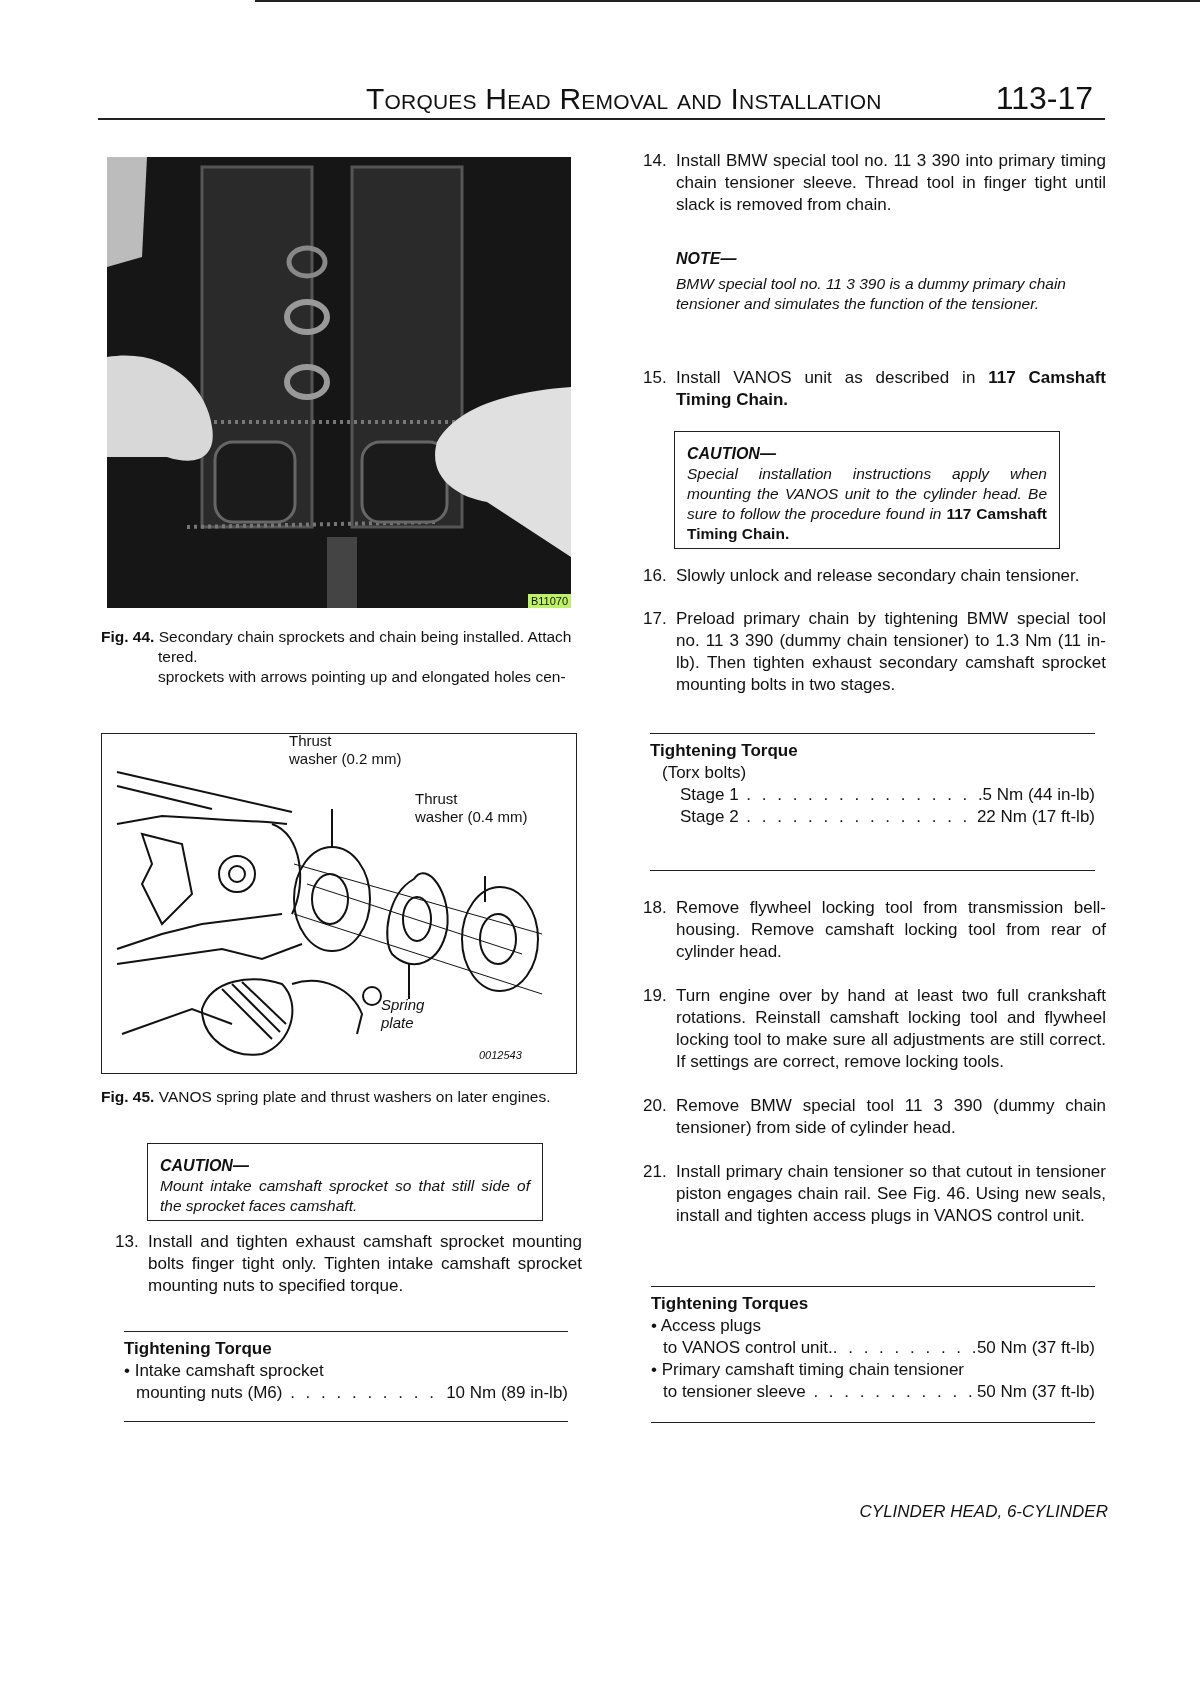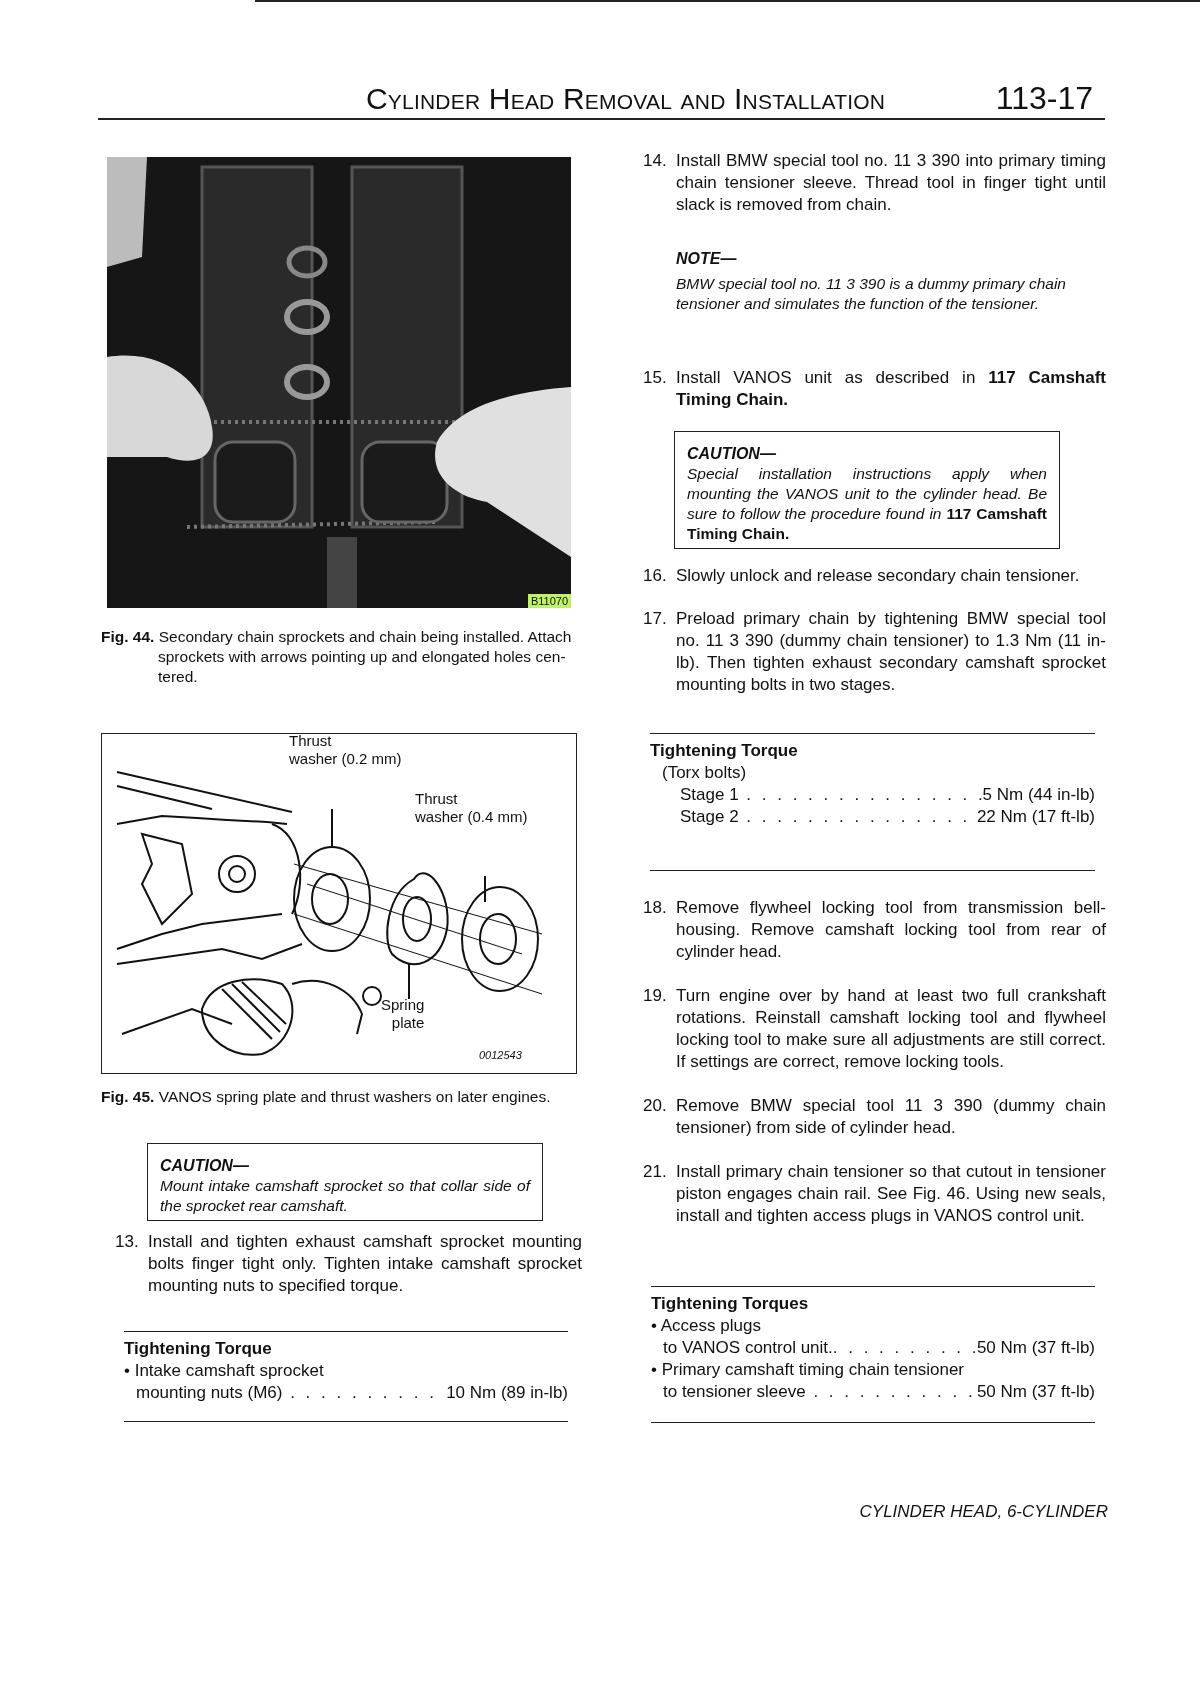--- a/index.html
+++ b/index.html
@@ -34,21 +34,21 @@
   .trow .dots { flex:1; overflow:hidden; white-space:nowrap; letter-spacing:3px; }
   .trow .val { flex:none; }
   .footer { position:absolute; right:92px; top:1502px; font-size:17px; font-style:italic; }
 </style>
 </head>
 <body>
 
 <div class="topscan"></div>
 
 <div class="header">
-  <span class="title">Cylinder Head Removal and Installation</span>
+  <span class="title">Torques Head Removal and Installation</span>
   <span class="pagenum">113-17</span>
 </div>
 
 <div class="photo">
   <svg viewBox="0 0 464 451" preserveAspectRatio="none">
     <rect x="0" y="0" width="464" height="451" fill="#161616"></rect>
     <rect x="95" y="10" width="110" height="360" fill="#2a2a2a" stroke="#555" stroke-width="3"></rect>
     <rect x="245" y="10" width="110" height="360" fill="#2a2a2a" stroke="#555" stroke-width="3"></rect>
     <ellipse cx="200" cy="105" rx="18" ry="14" fill="none" stroke="#888" stroke-width="5"></ellipse>
     <ellipse cx="200" cy="160" rx="20" ry="15" fill="none" stroke="#999" stroke-width="6"></ellipse>
@@ -61,22 +61,22 @@
     <path d="M464 230 C400 235 350 250 330 285 C320 320 350 340 380 345 L464 400 Z" fill="#e0e0e0"></path>
     <path d="M0 0 L40 0 L35 100 L0 110 Z" fill="#bcbcbc"></path>
     <rect x="220" y="380" width="30" height="71" fill="#444"></rect>
   </svg>
   <span class="code">B11070</span>
 </div>
 
 <div class="fig-caption" style="left:101px; top:627px; width:480px;">
   <b>Fig. 44.</b>
   <span>Secondary chain sprockets and chain being installed. Attach</span>
+  <span class="indent">tered.</span>
   <span class="indent">sprockets with arrows pointing up and elongated holes cen-</span>
-  <span class="indent">tered.</span>
 </div>
 
 <div class="diagram">
   <svg viewBox="0 0 474 339" preserveAspectRatio="none">
     <g fill="none" stroke="#111" stroke-width="2">
       <line x1="15" y1="38" x2="190" y2="78"></line>
       <line x1="15" y1="52" x2="110" y2="75"></line>
       <path d="M15 90 L60 82 L95 84 L125 86 L165 88 L185 90"></path>
       <path d="M15 215 L60 200 L100 190 L140 185 L180 180"></path>
       <path d="M170 90 C200 100 205 150 190 180"></path>
@@ -106,35 +106,35 @@
     </g>
   </svg>
   <span class="dlabel" style="left:187px; top:-2px;">
     <span>Thrust</span><br>
     <span>washer (0.2 mm)</span>
   </span>
   <span class="dlabel" style="left:313px; top:56px;">
     <span>Thrust</span><br>
     <span>washer (0.4 mm)</span>
   </span>
-  <span class="dlabel" style="left:279px; top:262px; text-align:right;">
+  <span class="dlabel" style="left:279px; top:262px; text-align:left;font-style:italic;">
     <span>Spring</span><br>
     <span>plate</span>
   </span>
   <span class="dcode" style="left:377px; top:315px;font-style:italic;">0012543</span>
 </div>
 
 <div class="fig-caption" style="left:101px; top:1087px; width:490px;">
   <b>Fig. 45.</b>
   <span>VANOS spring plate and thrust washers on later engines.</span>
 </div>
 
 <div class="box" style="left:147px; top:1143px; width:370px;">
   <div class="h">CAUTION—</div>
-  <div class="b">Mount intake camshaft sprocket so that collar side of the sprocket rear camshaft.</div>
+  <div class="b">Mount intake camshaft sprocket so that still side of the sprocket faces camshaft.</div>
 </div>
 
 <div class="step" style="left:115px; top:1231px; width:467px;">
   <span class="num">13.</span>
   <span class="txt">Install and tighten exhaust camshaft sprocket mounting bolts finger tight only. Tighten intake camshaft sprocket mounting nuts to specified torque.</span>
 </div>
 
 <div class="torque" style="left:124px; top:1331px; width:444px; height:89px;">
   <div class="th">Tightening Torque</div>
   <div>• Intake camshaft sprocket</div>

